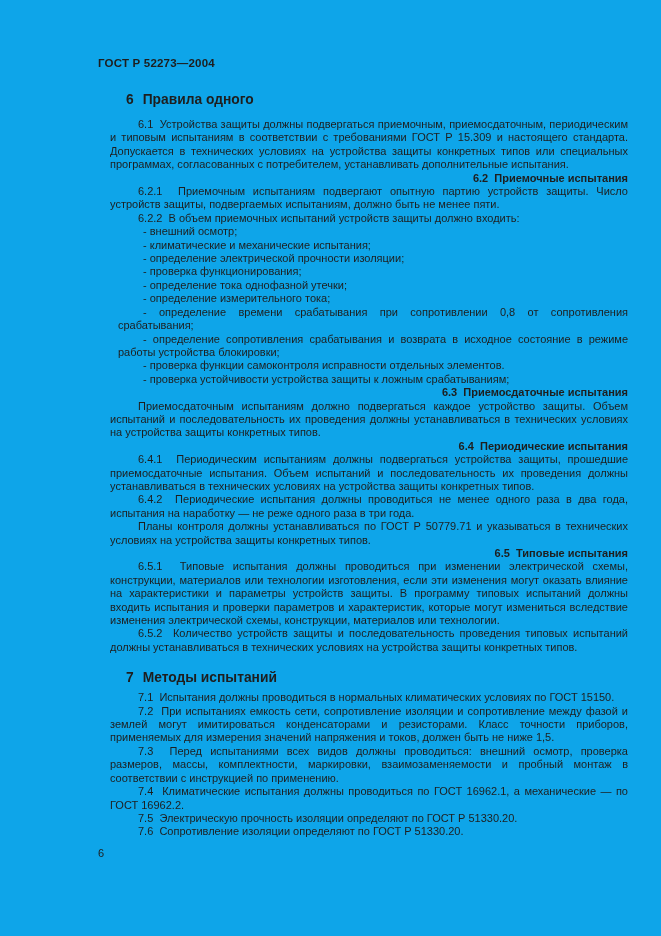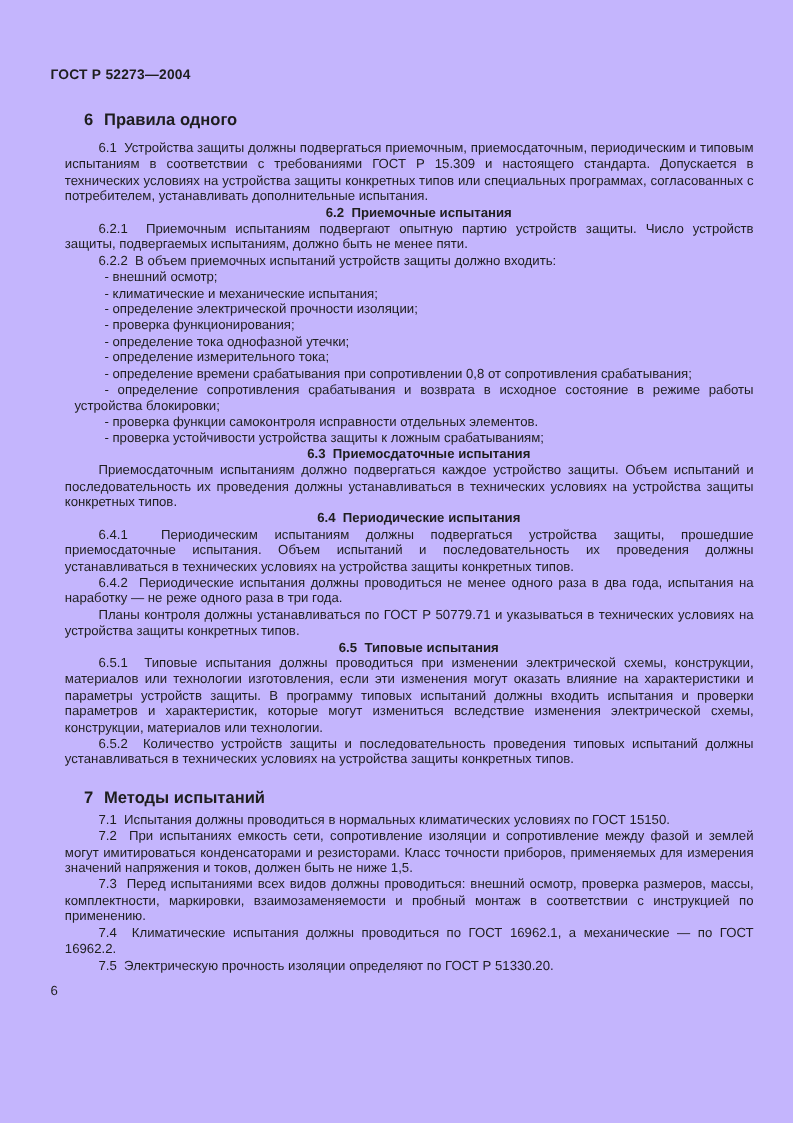--- a/index.html
+++ b/index.html
@@ -8,22 +8,22 @@
     width: 661px;
     height: 936px;
     position: relative;
     overflow: hidden;
     font-family: "Liberation Sans", "DejaVu Sans", sans-serif;
     color: #1e1e1e;
   }
   .page {
     position: absolute;
     inset: 0;
-    padding: 56px 33px 0 42px;
-    background: #c4b5fd;
+    padding: 56px 33px 0 98px;
+    background: #0ea5e9;
   }
   .doc-header {
     font-size: 11.5px;
     font-weight: bold;
     letter-spacing: 0.2px;
     line-height: 14px;
   }
   .sec-heading {
     font-size: 13.8px;
     font-weight: bold;
@@ -38,21 +38,21 @@
     line-height: 13.4px;
     text-align: justify;
     text-indent: 28px;
     margin-left: 12px;
   }
   .subheading {
     font-size: 11px;
     line-height: 13.4px;
     font-weight: bold;
     text-indent: 28px;
-    text-align: center;
+    text-align: right;
   }
   .list-item {
     font-size: 11px;
     line-height: 13.4px;
     text-align: justify;
     text-indent: 25px;
     margin-left: 20px;
   }
   .page-number {
     font-size: 11px;
@@ -103,18 +103,19 @@
     <p class="para">6.5.1&nbsp; Типовые испытания должны проводиться при изменении электрической схемы, конструкции, материалов или технологии изготовления, если эти изменения могут оказать влияние на характеристики и параметры устройств защиты. В программу типовых испытаний должны входить испытания и проверки параметров и характеристик, которые могут измениться вследствие изменения электрической схемы, конструкции, материалов или технологии.</p>
     <p class="para">6.5.2&nbsp; Количество устройств защиты и последовательность проведения типовых испытаний должны устанавливаться в технических условиях на устройства защиты конкретных типов.</p>
 
     <h2 class="sec-heading sec-heading--7"><span class="sec-num">7</span><span>Методы испытаний</span></h2>
 
     <p class="para">7.1&nbsp; Испытания должны проводиться в нормальных климатических условиях по ГОСТ 15150.</p>
     <p class="para">7.2&nbsp; При испытаниях емкость сети, сопротивление изоляции и сопротивление между фазой и землей могут имитироваться конденсаторами и резисторами. Класс точности приборов, применяемых для измерения значений напряжения и токов, должен быть не ниже 1,5.</p>
     <p class="para">7.3&nbsp; Перед испытаниями всех видов должны проводиться: внешний осмотр, проверка размеров, массы, комплектности, маркировки, взаимозаменяемости и пробный монтаж в соответствии с инструкцией по применению.</p>
     <p class="para">7.4&nbsp; Климатические испытания должны проводиться по ГОСТ 16962.1, а механические — по ГОСТ 16962.2.</p>
     <p class="para">7.5&nbsp; Электрическую прочность изоляции определяют по ГОСТ Р 51330.20.</p>
+    <p class="para">7.6&nbsp; Сопротивление изоляции определяют по ГОСТ Р 51330.20.</p>
 
   </div>
 
   <div class="page-number">6</div>
 
 </div>
 
 </body></html>

